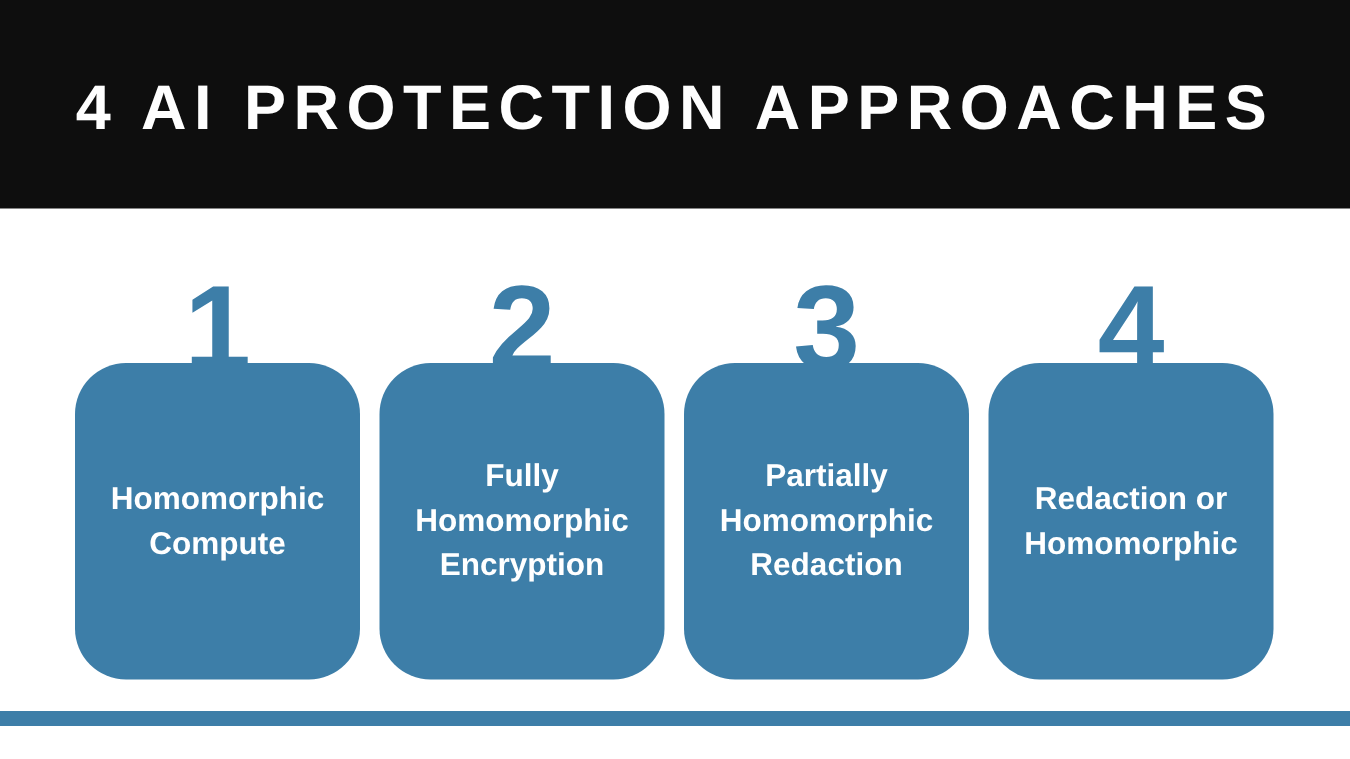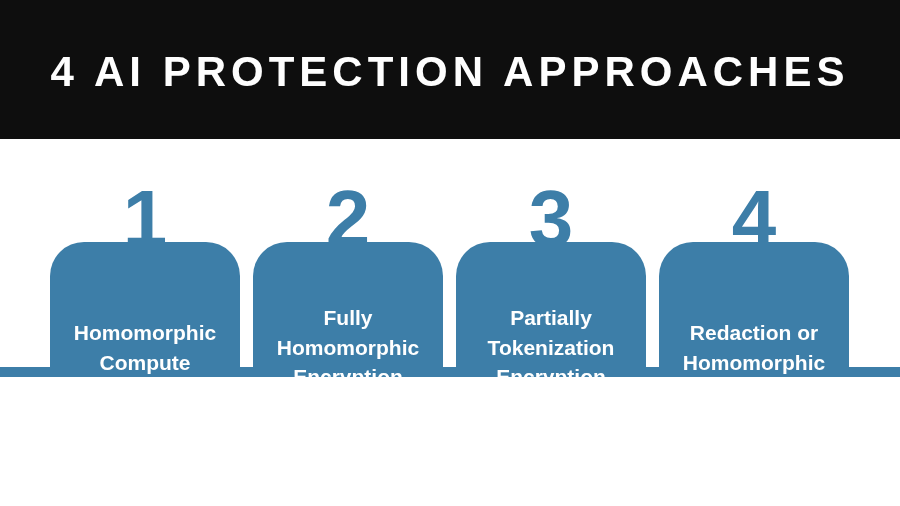--- a/index.html
+++ b/index.html
@@ -2,21 +2,21 @@
 <html style="--accent: #3d7ea8; --card-fg: #ffffff; --header-bg: #0e0e0e; --header-fg: #fefefe; --page-bg: #ffffff;"><head>
 <meta charset="utf-8">
 <style>
   * { margin: 0; padding: 0; box-sizing: border-box; }
   html, body { background: #ffffff; }
   body { font-family: "Liberation Sans", sans-serif; }
 
   .stage {
     position: relative;
     width: 900px;
-    height: 377px;
+    height: 484px;
     background: var(--page-bg, #ffffff);
     overflow: hidden;
   }
 
   
   .header {
     position: absolute;
     top: 0; left: 0;
     width: 900px;
     height: 139px;
@@ -110,21 +110,21 @@
     <div class="approach">
       <div class="num">2</div>
       <div class="card">
         <span class="label">Fully Homomorphic Encryption</span>
       </div>
     </div>
 
     <div class="approach">
       <div class="num">3</div>
       <div class="card">
-        <span class="label">Partially Tokenization Encryption</span>
+        <span class="label">Partially Homomorphic Redaction</span>
       </div>
     </div>
 
     <div class="approach">
       <div class="num">4</div>
       <div class="card">
         <span class="label">Redaction or Homomorphic</span>
       </div>
     </div>
 

